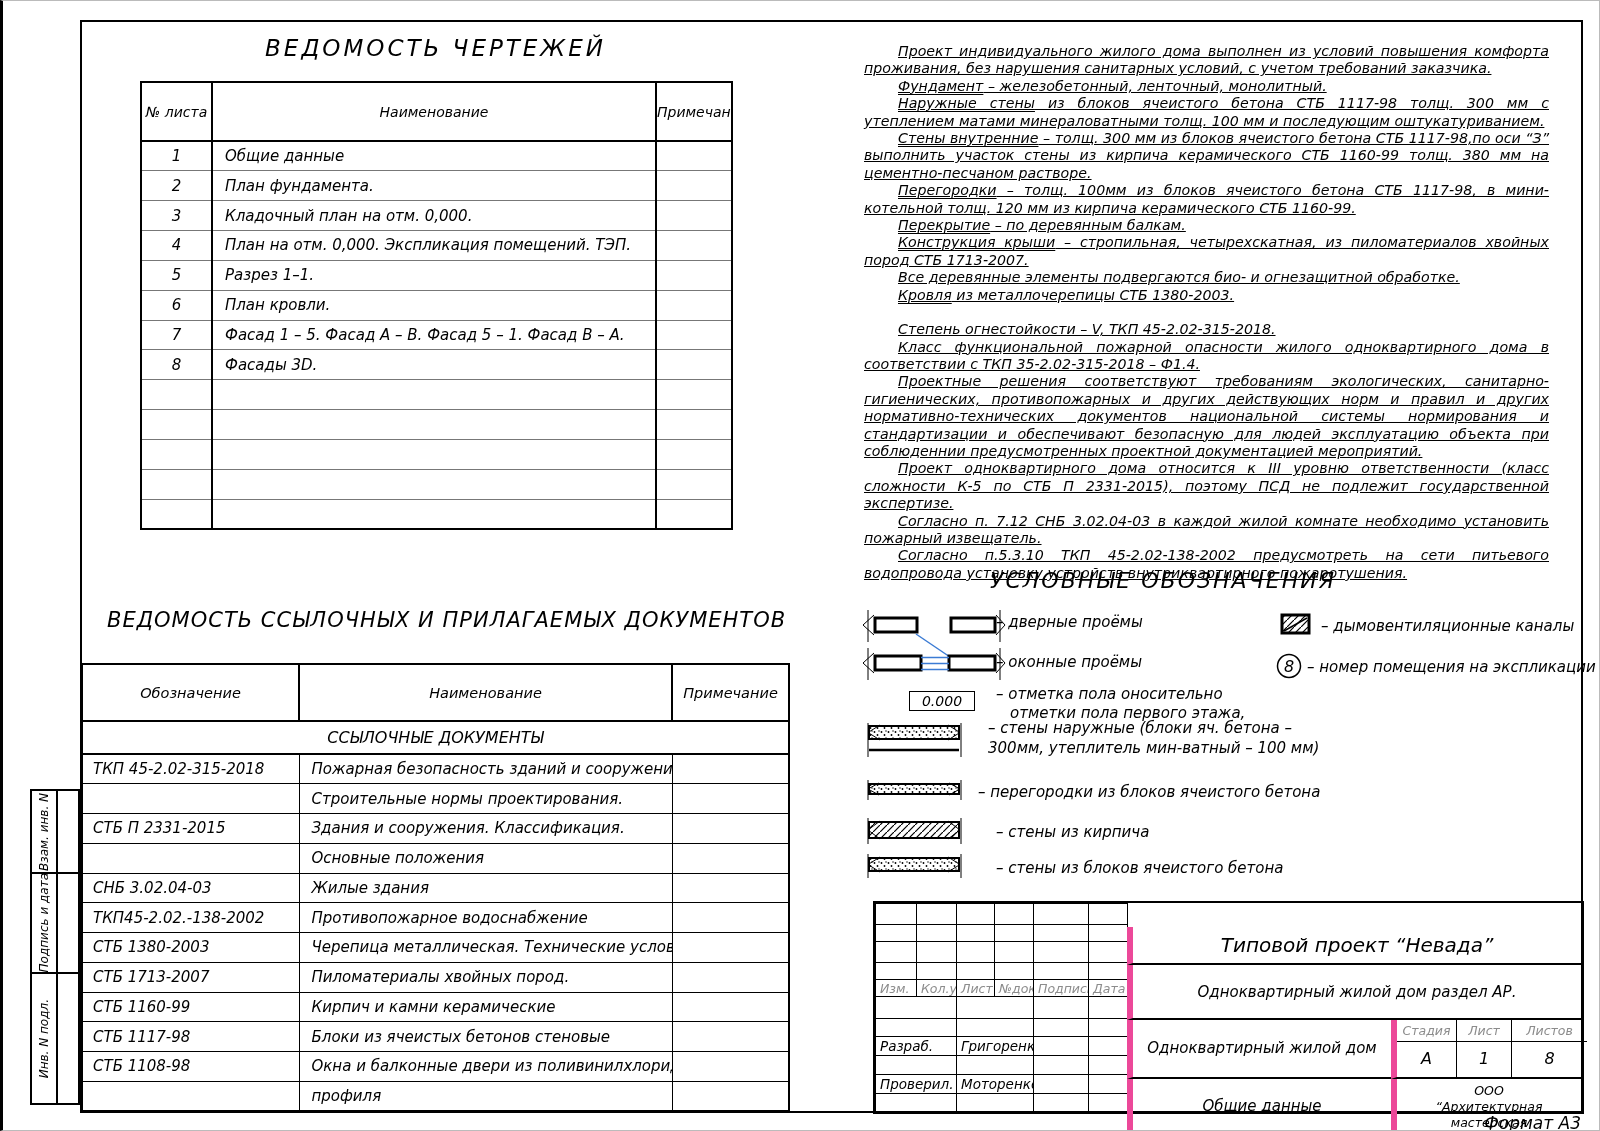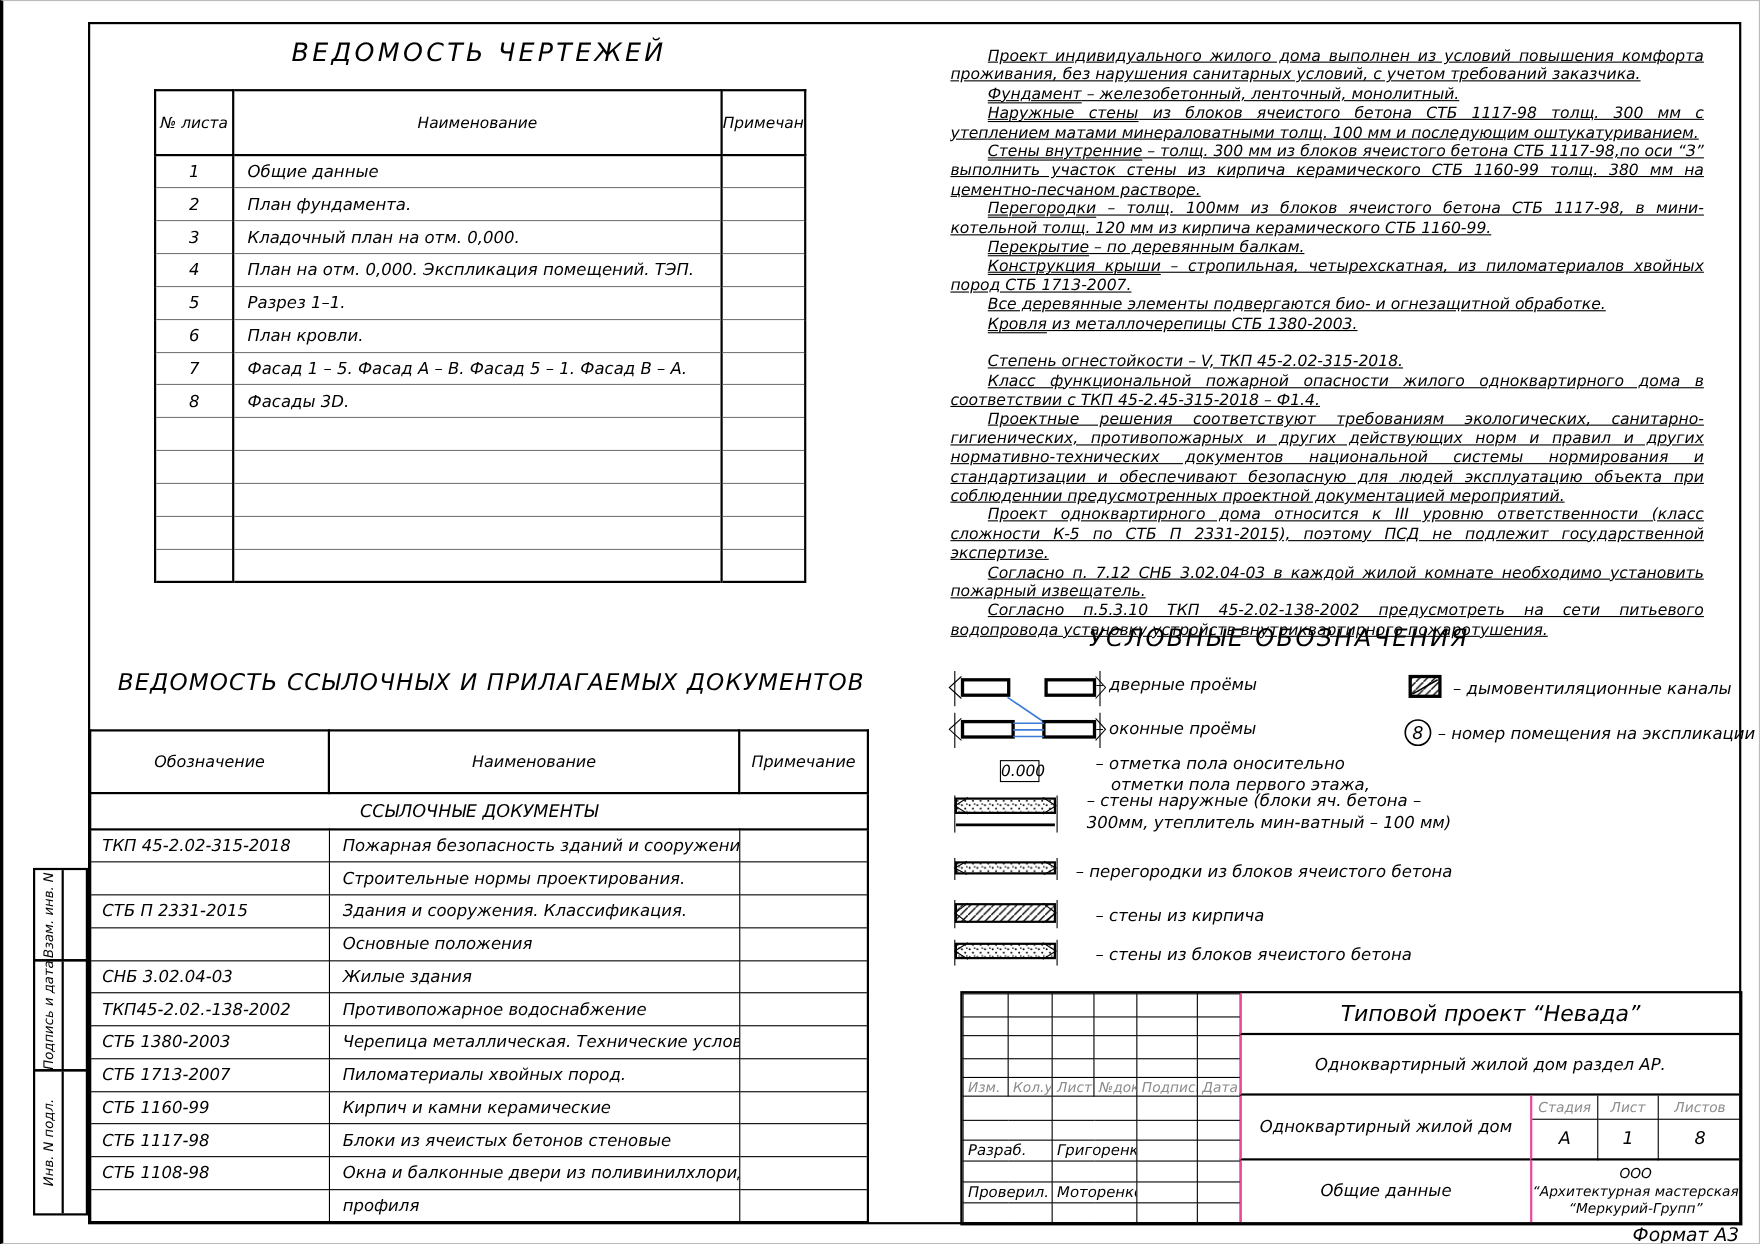--- a/index.html
+++ b/index.html
@@ -29,30 +29,30 @@
   .refs td.c-name{padding-left:12px;}
   .refs tr.section td{text-align:center;font-size:16px;height:31px;border:2px solid #000;}
   
   .notes{left:861px;top:42px;width:685px;font-size:14.2px;line-height:17.4px;text-align:justify;}
   .notes p{margin:0;text-indent:34px;text-decoration:underline;}
   .notes p.gap{height:17px;}
   .notes .u{text-decoration:underline;text-underline-offset:3px;}
   
   .legend-title{left:960px;top:567px;width:400px;text-align:center;font-size:22px;letter-spacing:2px;}
   .lbl{font-size:15px;white-space:nowrap;line-height:19px;}
-  .levelbox{left:906px;top:690px;width:36px;height:20px;border:1.5px solid #000;
+  .levelbox{left:906px;top:690px;width:66px;height:20px;border:1.5px solid #000;
             font-size:14px;text-align:center;line-height:18px;}
   
   .tblock{left:870px;top:900px;width:711px;height:213px;border:2.5px solid #000;}
   .tblock .cell{position:absolute;box-sizing:border-box;font-size:13.5px;}
   table.revgrid{position:absolute;left:0;top:0;border-collapse:collapse;table-layout:fixed;width:252px;}
   table.revgrid td{border:1.5px solid #000;padding:0 0 0 4px;font-size:13.5px;font-style:italic;
                    overflow:hidden;white-space:nowrap;margin-top:20px;}
   .gray{color:#8c8c8c;}
-  .tb-r{border-left:2px solid #ec4899;}
+  .tb-r{border-left:6px solid #ec4899;margin-top:24px;}
   .stadia{display:grid;grid-template-columns:60px 55px 75px;grid-template-rows:22px 37px;}
   .stadia div{box-sizing:border-box;border-right:1.5px solid #000;border-bottom:1.5px solid #000;
               text-align:center;overflow:hidden;}
   .stadia div:nth-child(3n){border-right:none;text-align:center;}
   .stadia div:nth-child(n+4){border-bottom:none;font-size:16px;line-height:34px;}
   .stadia .hd{font-size:12.5px;line-height:21px;}
   
   .vbox{box-sizing:border-box;border:2px solid #000;display:flex;margin-top:-2px;}
   .vbox .vlab{width:24px;border-right:2px solid #000;display:flex;align-items:center;justify-content:center;}
   .vbox .vlab span{writing-mode:vertical-rl;transform:rotate(180deg);font-size:12px;white-space:nowrap;}
@@ -254,21 +254,21 @@
       <p><span class="u">Фундамент</span><span> – железобетонный, ленточный, монолитный.</span></p>
       <p><span class="u">Наружные стены</span><span> из блоков ячеистого бетона СТБ 1117-98 толщ. 300 мм с утеплением матами минераловатными толщ. 100 мм и последующим оштукатуриванием.</span></p>
       <p><span class="u">Стены внутренние</span><span> – толщ. 300 мм из блоков ячеистого бетона СТБ 1117-98,по оси “З” выполнить участок стены из кирпича керамического СТБ 1160-99 толщ. 380 мм на цементно-песчаном растворе.</span></p>
       <p><span class="u">Перегородки</span><span> – толщ. 100мм из блоков ячеистого бетона СТБ 1117-98, в мини-котельной толщ. 120 мм из кирпича керамического СТБ 1160-99.</span></p>
       <p><span class="u">Перекрытие</span><span> – по деревянным балкам.</span></p>
       <p><span class="u">Конструкция крыши</span><span> – стропильная, четырехскатная, из пиломатериалов хвойных пород СТБ 1713-2007.</span></p>
       <p><span>Все деревянные элементы подвергаются био- и огнезащитной обработке.</span></p>
       <p><span class="u">Кровля</span><span> из металлочерепицы СТБ 1380-2003.</span></p>
       <p class="gap"></p>
       <p><span>Степень огнестойкости – V,  ТКП 45-2.02-315-2018.</span></p>
-      <p><span>Класс функциональной пожарной опасности жилого одноквартирного дома в соответствии с ТКП 45-2.45-315-2018 – Ф1.4.</span></p>
+      <p><span>Класс функциональной пожарной опасности жилого одноквартирного дома в соответствии с ТКП 35-2.02-315-2018 – Ф1.4.</span></p>
       <p><span>Проектные решения соответствуют требованиям экологических, санитарно-гигиенических, противопожарных и других действующих норм и правил и других нормативно-технических документов национальной системы нормирования и стандартизации и обеспечивают безопасную для людей эксплуатацию объекта при соблюденнии предусмотренных проектной документацией мероприятий.</span></p>
       <p><span>Проект одноквартирного дома относится к III уровню ответственности (класс сложности К-5 по СТБ П 2331-2015), поэтому ПСД не подлежит государственной экспертизе.</span></p>
       <p><span>Согласно п. 7.12 СНБ 3.02.04-03 в каждой жилой комнате необходимо установить пожарный извещатель.</span></p>
       <p><span>Согласно п.5.3.10 ТКП 45-2.02-138-2002 предусмотреть на сети питьевого водопровода установку устройств внутриквартирного пожаротушения.</span></p>
     </div>
 
   <div class="abs legend-title">УСЛОВНЫЕ ОБОЗНАЧЕНИЯ</div>
 
   <svg class="abs" style="left:855px;top:603px" width="150" height="80" viewBox="0 0 150 80">
     <g>

